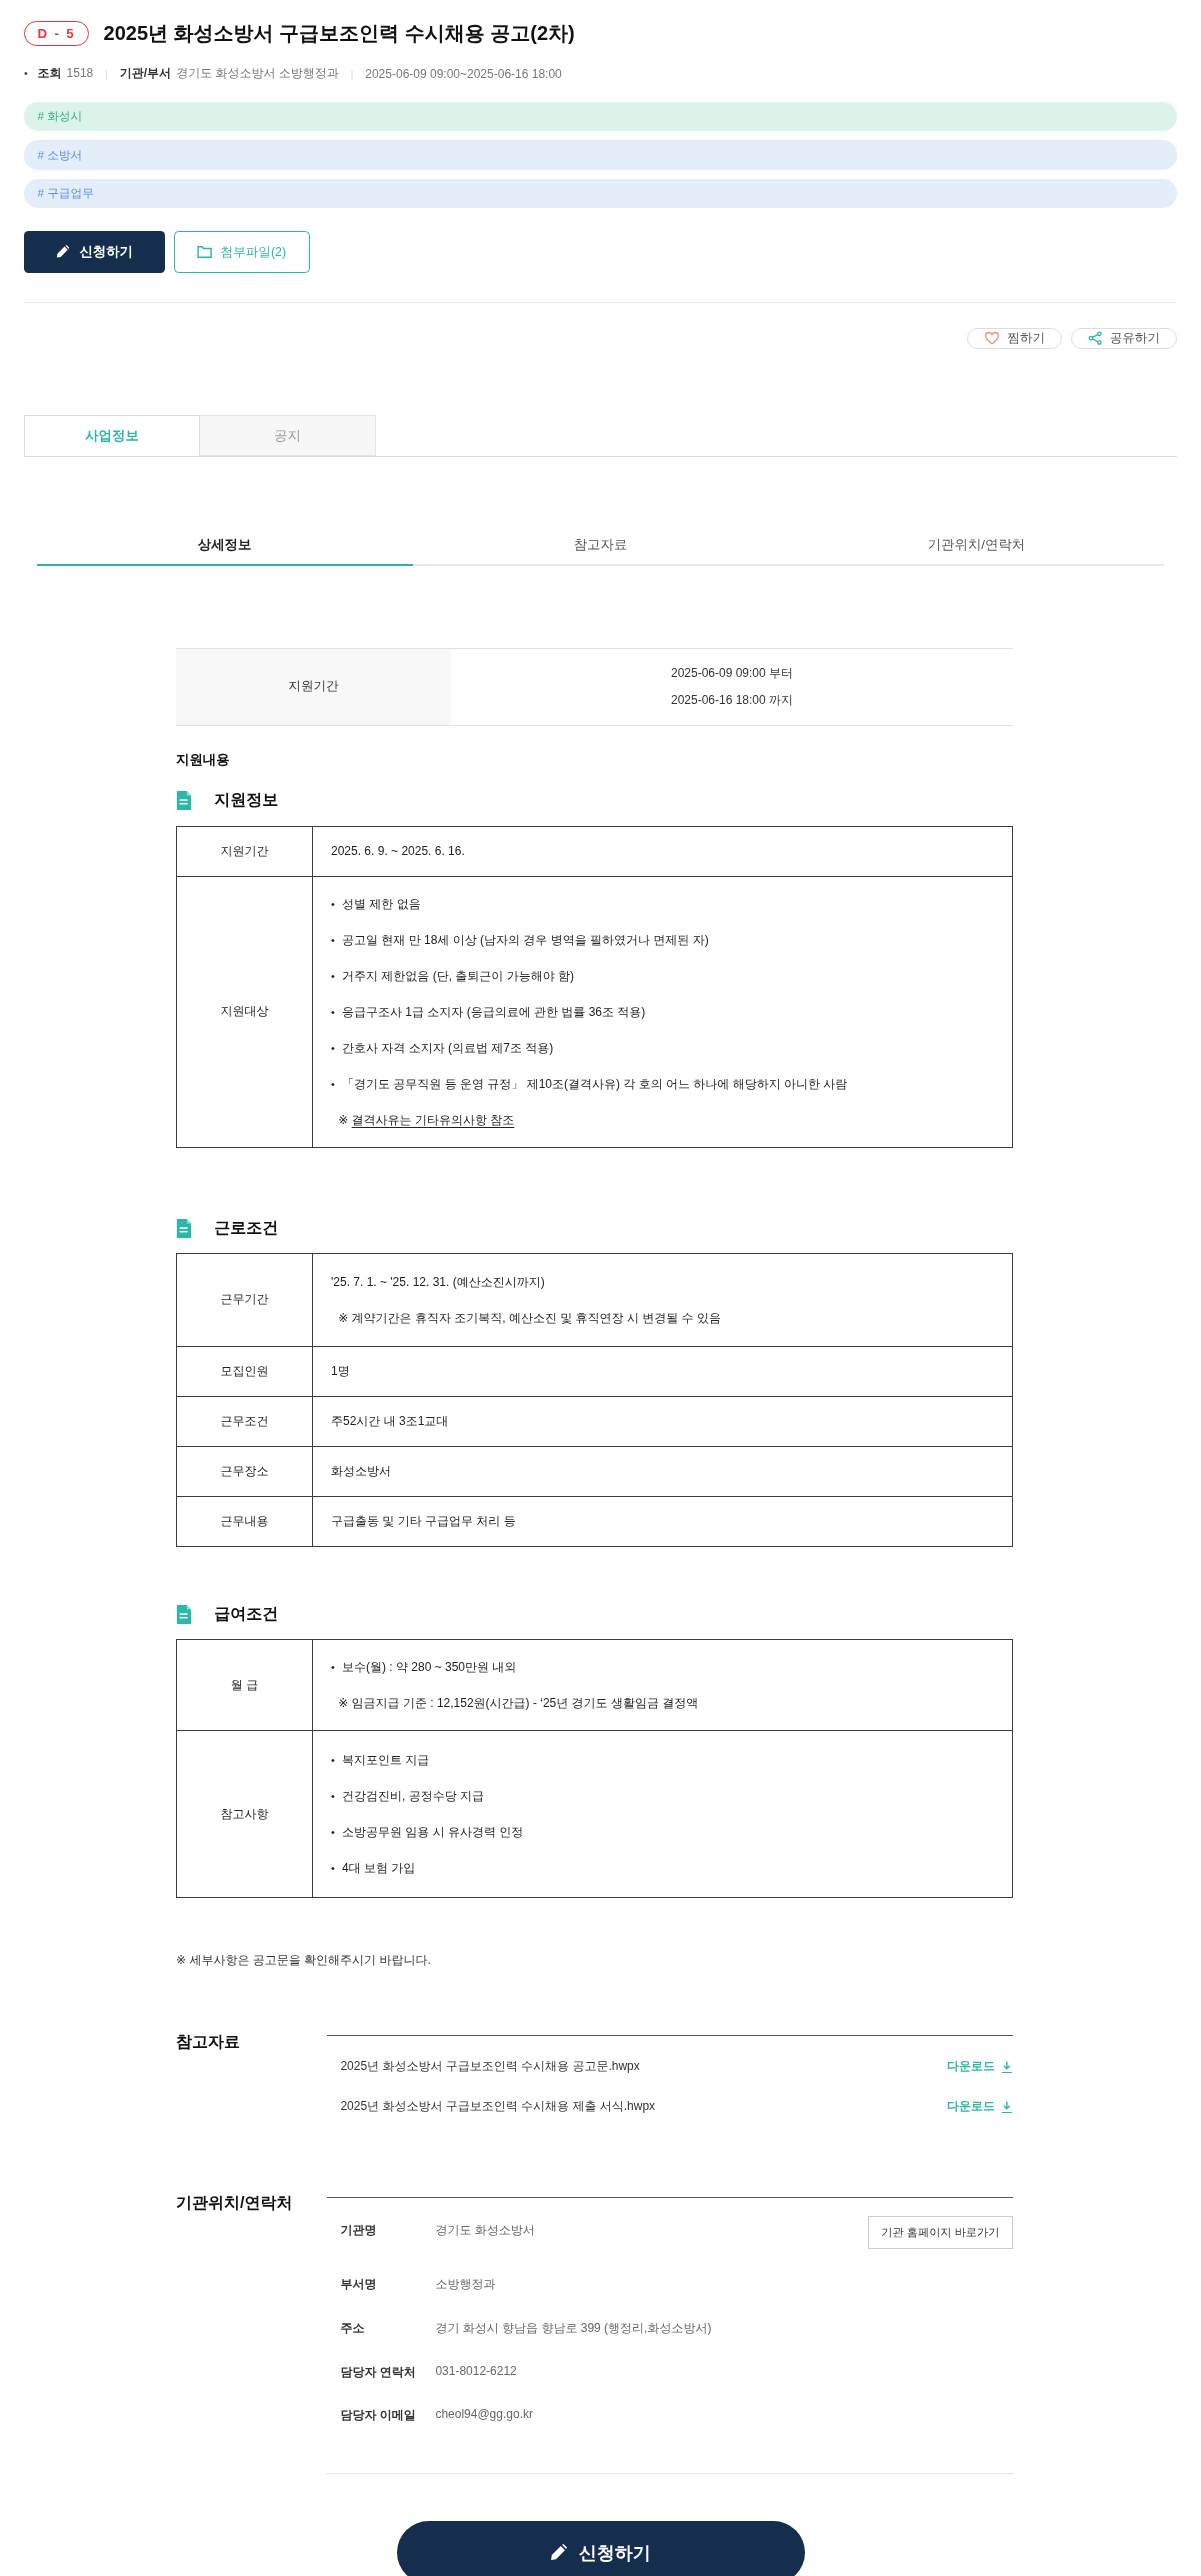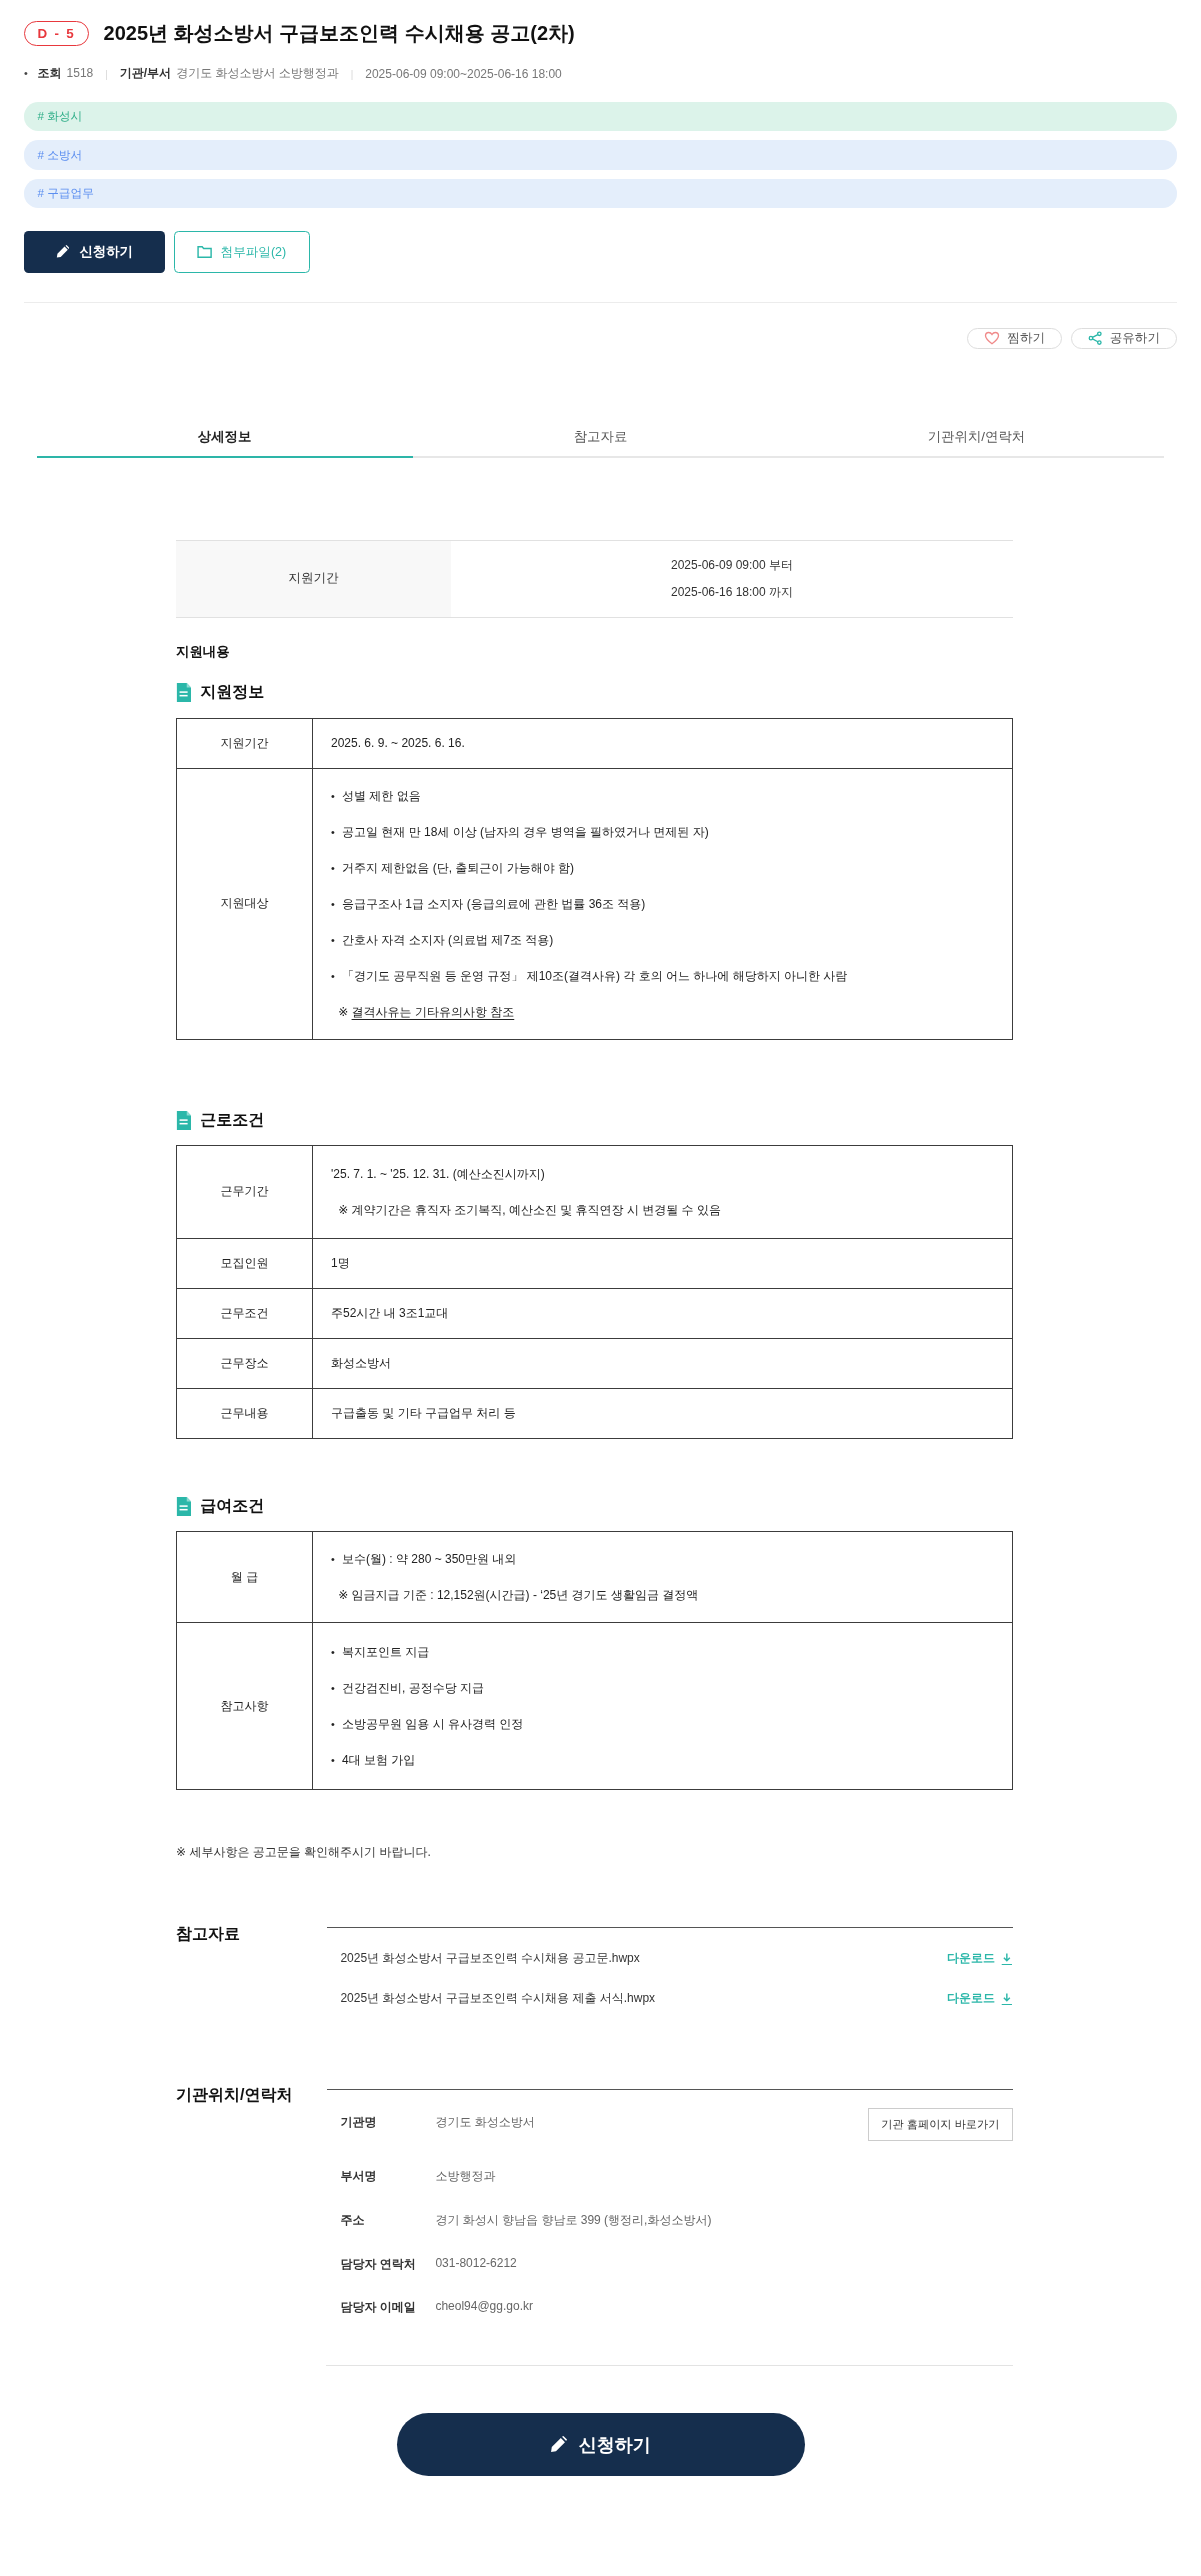--- a/index.html
+++ b/index.html
@@ -53,21 +53,21 @@
   .content { margin-left:152px; margin-right:164px; }
 
   .summary-table { margin-top:82px; display:flex; border-top:0.9px solid #e1e1e1; border-bottom:0.9px solid #e1e1e1; }
   .summary-label { width:275px; background:#f8f8f8; display:flex; align-items:center; justify-content:center;
                    font-size:12.6px; color:#333; }
   .summary-value { flex:1; text-align:center; padding:10.8px 0; font-size:12px; color:#333; }
   .summary-value div { line-height:27px; }
 
   .detail-label { margin-top:25px; font-size:13.4px; font-weight:bold; color:#111; }
 
-  .sec-heading { margin-top:21.5px; display:flex; align-items:center; gap:9px; font-size:16px; font-weight:bold; color:#111; }
+  .sec-heading { margin-top:21.5px; display:flex; align-items:center; gap:23px; font-size:16px; font-weight:bold; color:#111; }
   .sec-heading.gap-lg { margin-top:70px; }
   .sec-heading.gap-md { margin-top:57px; }
 
   table.detail { margin-top:14.3px; width:100%; border-collapse:collapse; font-size:12px; color:#222;
                  border:1.8px solid #3c3c3c; }
   table.detail td { border:0.9px solid #3c3c3c; vertical-align:middle; }
   table.detail td.lbl { width:136px; text-align:center; }
   table.detail td.val { padding:9px 9px 9px 18px; }
   .li { line-height:36px; }
   .li::before { content:"•"; margin-right:7.2px; font-size:10.8px; color:#222; }
@@ -167,20 +167,24 @@
               <circle cx="3.3" cy="8" r="1.9"></circle>
               <circle cx="12.7" cy="12.9" r="1.9"></circle>
               <path d="M5 7.1l6-3.1M5 8.9l6 3.1"></path>
             </g>
           </svg>
       </span>
       <span>공유하기</span>
     </button>
   </div>
 
+  <div class="tabbar">
+    <div class="tab active">사업정보</div>
+    <div class="tab inactive">공지</div>
+  </div>
 
   <div class="subtabs">
     <div class="subtab active">상세정보</div>
     <div class="subtab">참고자료</div>
     <div class="subtab">기관위치/연락처</div>
   </div>
 
   <div class="content">
 
     <div class="summary-table">

